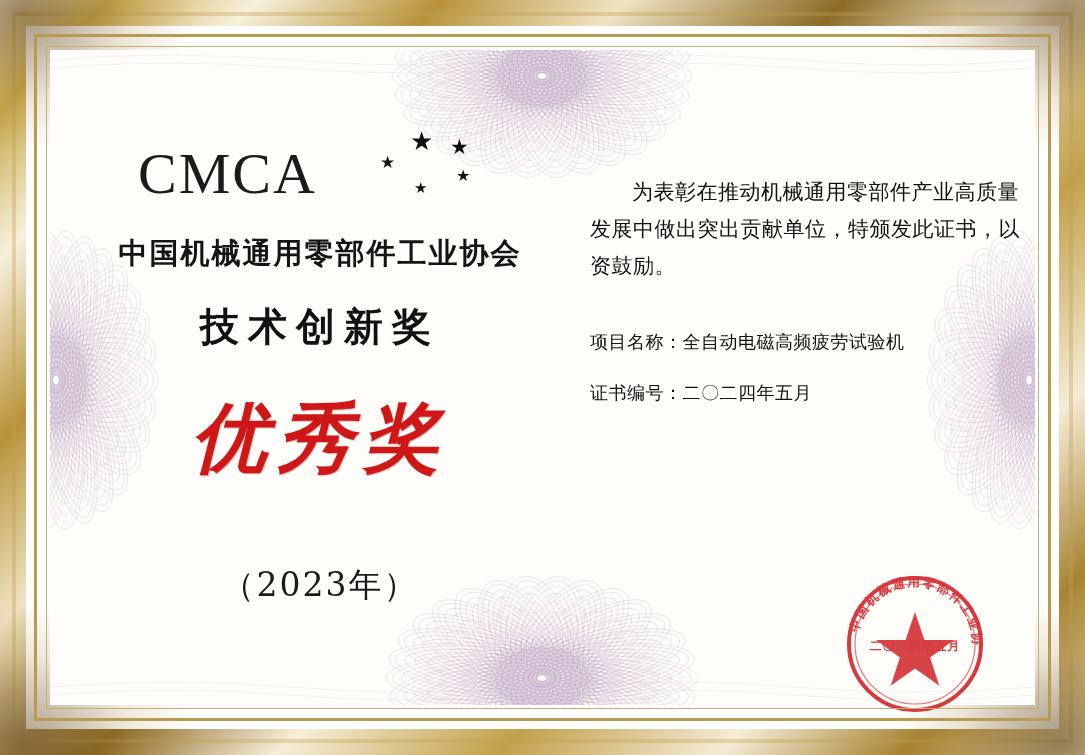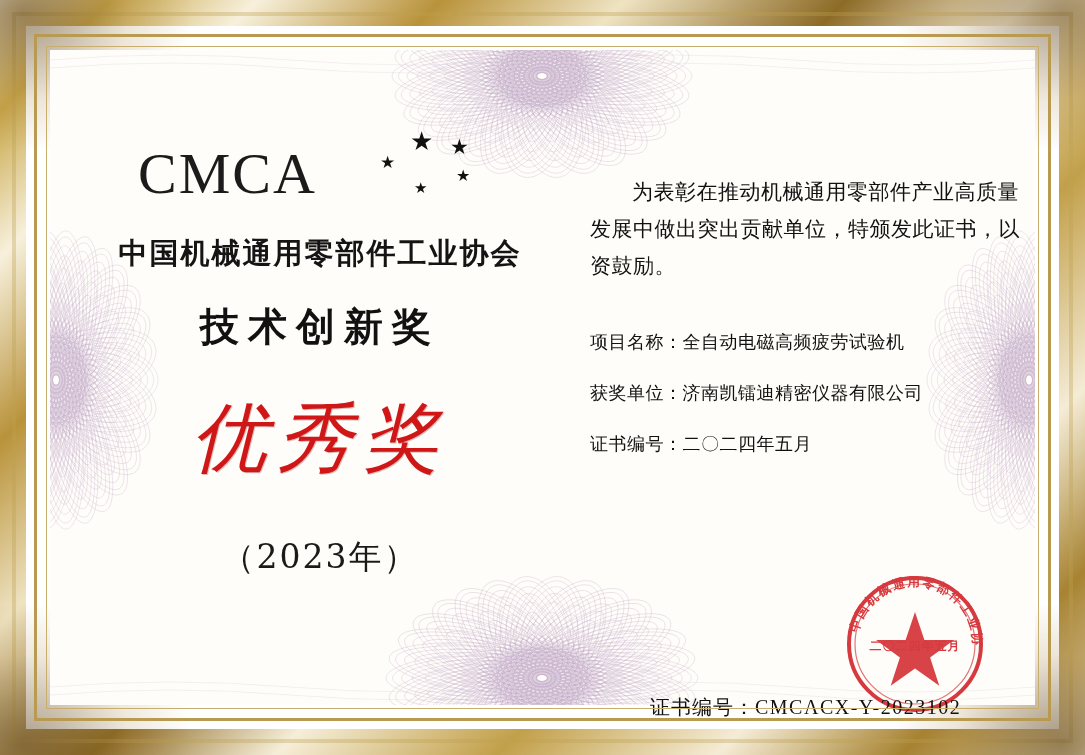--- a/index.html
+++ b/index.html
@@ -146,28 +146,28 @@
     font-family: Liberation Serif, serif;
     font-size: 39px;
     font-weight: bold;
     letter-spacing: 9px;
     color: #111;
   }
   .award-grade {
     margin-top: 34px;
     font-family: "DejaVu Serif", serif;
     font-size: 76px;
-    font-weight: normal;
+    font-weight: bold;
     font-style: italic;
     letter-spacing: 10px;
     color: #cf1717;
     text-shadow: 1px 1px 0 rgba(120,0,0,0.25);
   }
   .award-year {
-    margin-top: 44px;
+    margin-top: 72px;
     font-family: "DejaVu Serif", serif;
     font-size: 33px;
     letter-spacing: 2px;
     color: #1a1a1a;
   }
 
   
   .right-panel {
     position: absolute;
     left: 540px;
@@ -316,23 +316,20 @@
     </div>
 
     <div class="right-panel">
       <div class="citation">为表彰在推动机械通用零部件产业高质量发展中做出突出贡献单位，特颁发此证书，以资鼓励。</div>
 
       <div class="fields">
         <div class="field-row">
           <span class="field-label">项目名称：</span><span class="field-value">全自动电磁高频疲劳试验机</span>
         </div>
         <div class="field-row">
-          <span class="field-label">获奖单位：</span><span class="field-value">济南凯镭迪精密仪器有限公司</span>
-        </div>
-        <div class="field-row">
           <span class="field-label">证书编号：</span><span class="field-value">二〇二四年五月</span>
         </div>
       </div>
 
       <div class="seal">
         <svg width="160" height="160" viewBox="0 0 160 160" xmlns="http://www.w3.org/2000/svg">
           <defs>
             <path id="sealArcTop" d="M 80,80 m -60,0 a 60,60 0 1 1 120,0" fill="none"></path>
             <path id="sealArcOuter" d="M 22,80 a 58,58 0 1 1 116,0" fill="none"></path>
           </defs>
@@ -344,22 +341,19 @@
 
             <text font-family="DejaVu Sans, sans-serif" font-size="12.5" fill="#d2242a" font-weight="bold" letter-spacing="2">
               <textPath href="#sealArcOuter" startOffset="6%">中国机械通用零部件工业协会</textPath>
             </text>
 
             <text x="80" y="86" text-anchor="middle" font-family="DejaVu Sans, sans-serif" font-size="12" fill="#d2242a" font-weight="bold" letter-spacing="1">二〇二四年五月</text>
           </g>
         </svg>
       </div>
 
-      <div class="cert-no">
-        <span>证书编号：</span><span class="cert-no-value">CMCACX-Y-2023102</span>
-      </div>
     </div>
 
   </div>
 
   <div class="frame-line-1"></div>
   <div class="frame-line-2"></div>
 </div>
 
 </body></html>

